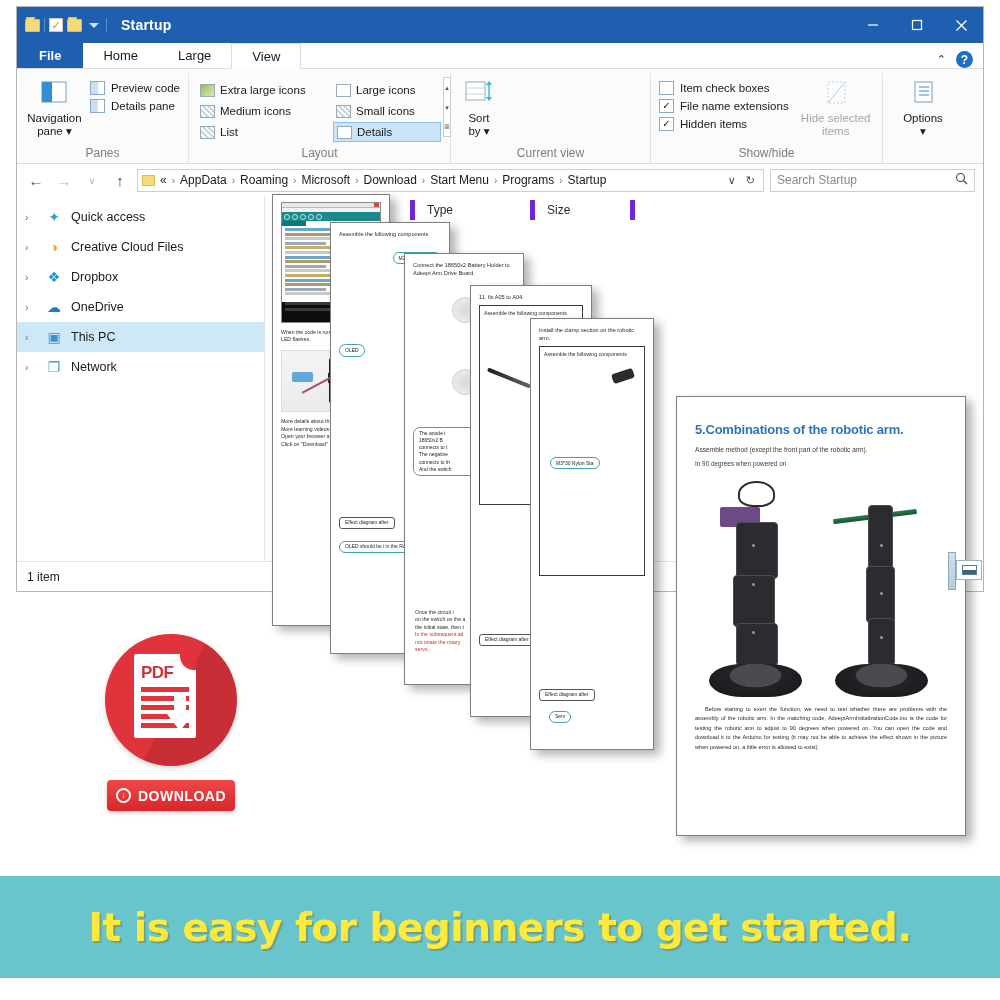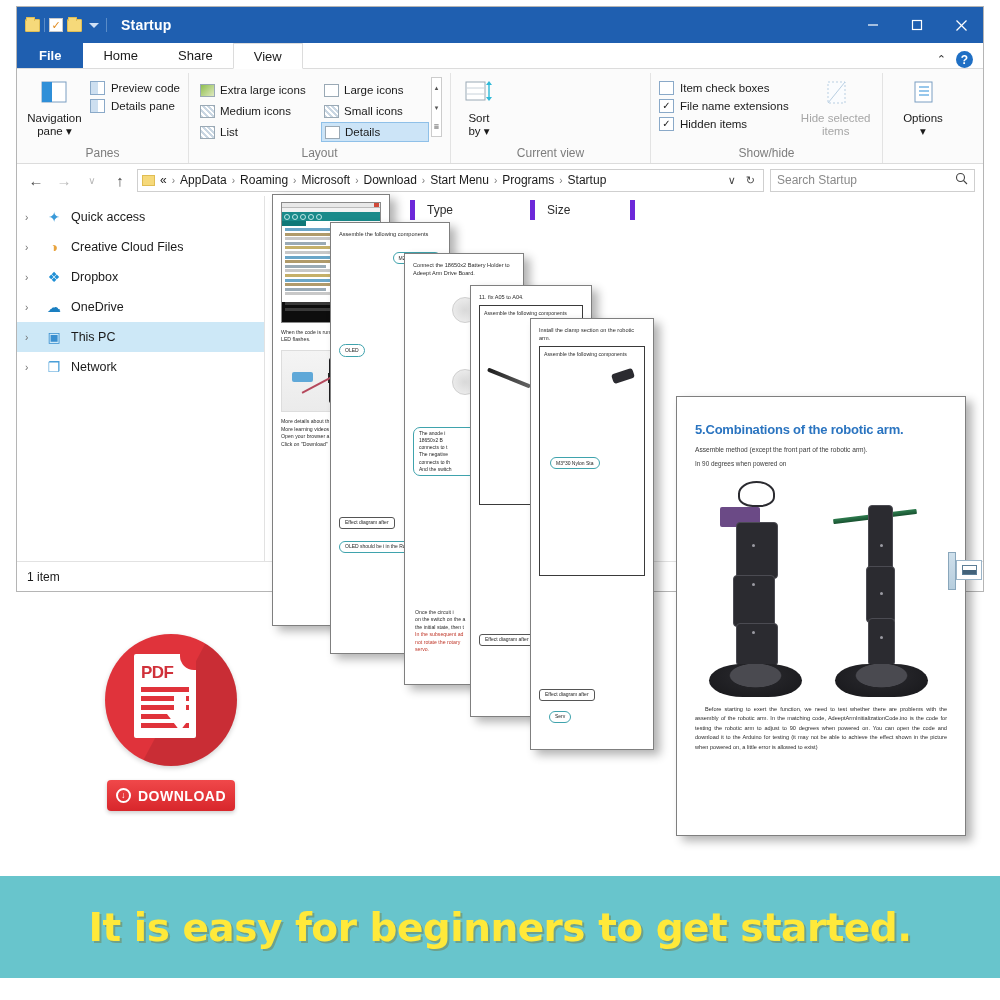--- a/index.html
+++ b/index.html
@@ -88,21 +88,21 @@
     width: 74px; display: flex; flex-direction: column; align-items: center;
     text-align: center; line-height: 1.15; padding-top: 2px;
   }
   .big-ico { width: 32px; height: 30px; margin-bottom: 3px; }
   .check-col { display: flex; flex-direction: column; gap: 4px; padding-top: 4px; }
   .chk-row { display: flex; align-items: center; gap: 6px; white-space: nowrap; }
   .sq-ico { width: 15px; height: 14px; border: 1px solid #8aa9c8; background: #fff; flex: 0 0 auto; }
   .sq-ico.split { background: linear-gradient(90deg,#cddff0 50%,#fff 50%); }
   .layout-grid {
     display: grid; grid-template-columns: 122px 108px; grid-auto-rows: 20px;
-    gap: 1px 2px; align-content: start; padding-top: 3px;
+    gap: 1px 14px; align-content: start; padding-top: 3px;
   }
   .lay-item { display: flex; align-items: center; gap: 5px; padding: 1px 3px; white-space: nowrap; }
   .lay-item.sel { background: #cce4f7; border: 1px solid #8fc0e8; }
   .mini-ico { width: 15px; height: 13px; border: 1px solid #9aa9b5; background: #fff; flex: 0 0 auto; }
   .mini-ico.green { background: linear-gradient(135deg,#8fbf4f,#dfe9c0); }
   .mini-ico.dots { background: repeating-linear-gradient(45deg,#c9d6e2 0 2px,#fff 2px 4px); }
   .lay-scroll { display: flex; flex-direction: column; justify-content: space-between; width: 13px; height: 60px; border: 1px solid #ccc; background: #fff; margin-left: 2px; }
   .lay-scroll div { font-size: 7px; text-align: center; color: #555; line-height: 19px; }
   .cv-col { display: flex; flex-direction: column; gap: 3px; padding-top: 4px; }
   .gray-btn { color: #a6a6a6; }
@@ -305,21 +305,21 @@
             <line x1="1.5" y1="1.5" x2="11.5" y2="11.5" stroke="#fff" stroke-width="1.3"></line>
             <line x1="11.5" y1="1.5" x2="1.5" y2="11.5" stroke="#fff" stroke-width="1.3"></line>
           </svg>
       </div>
     </div>
   </div>
 
   <div class="tabbar">
     <div class="tab file">File</div>
     <div class="tab">Home</div>
-    <div class="tab">Share</div>
+    <div class="tab">Large</div>
     <div class="tab active">View</div>
     <div class="tab-right">
       <span class="chev-up">⌃</span>
       <span class="help-ico">?</span>
     </div>
   </div>
 
   <div class="ribbon">
 
     <div class="rgroup" style="width:172px;">

